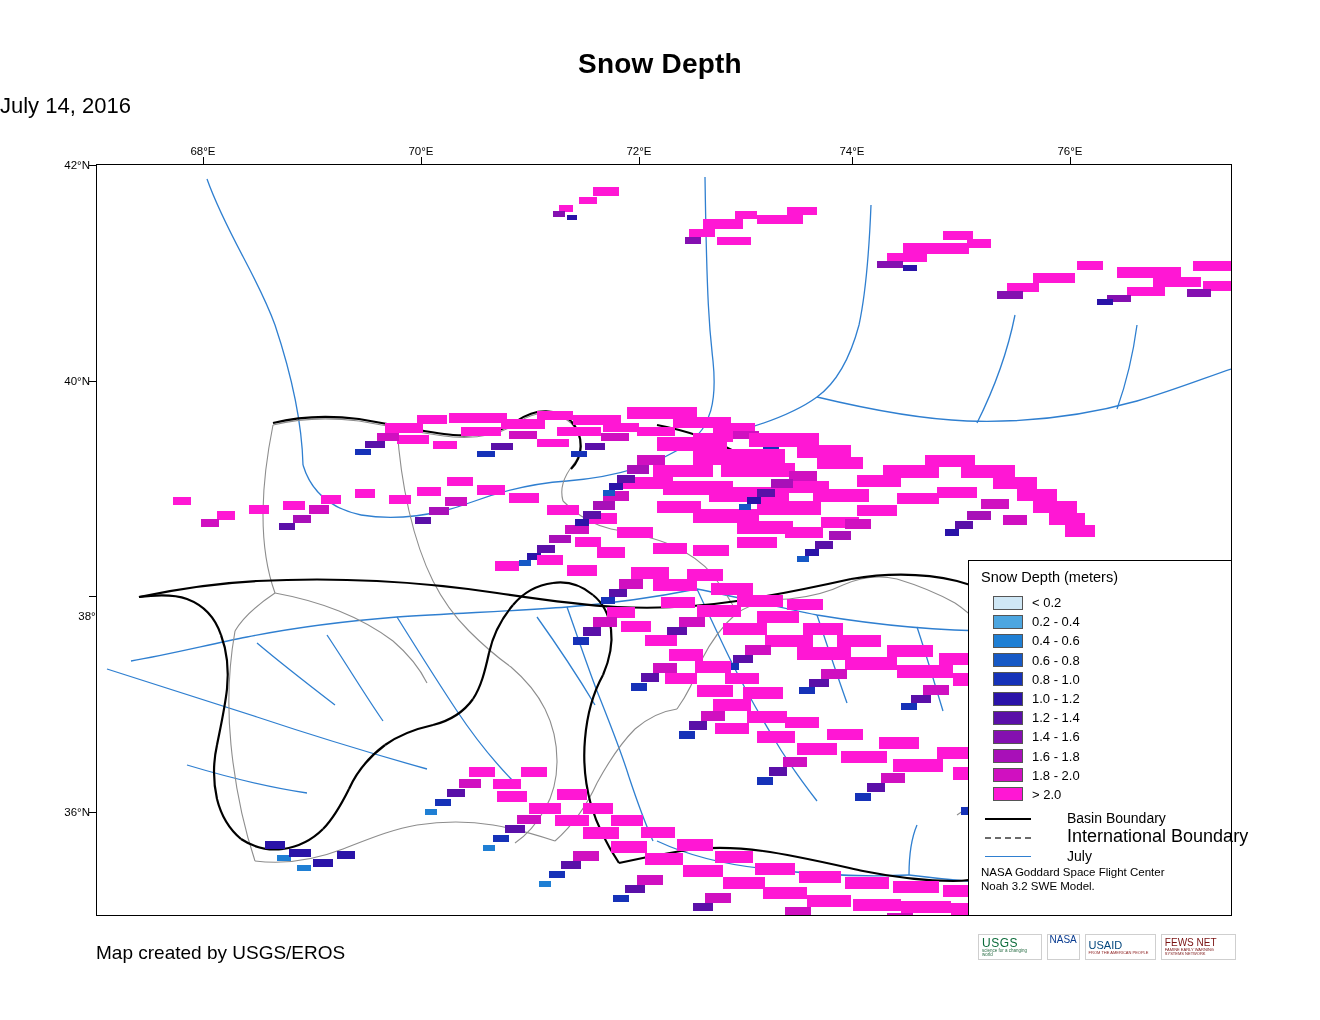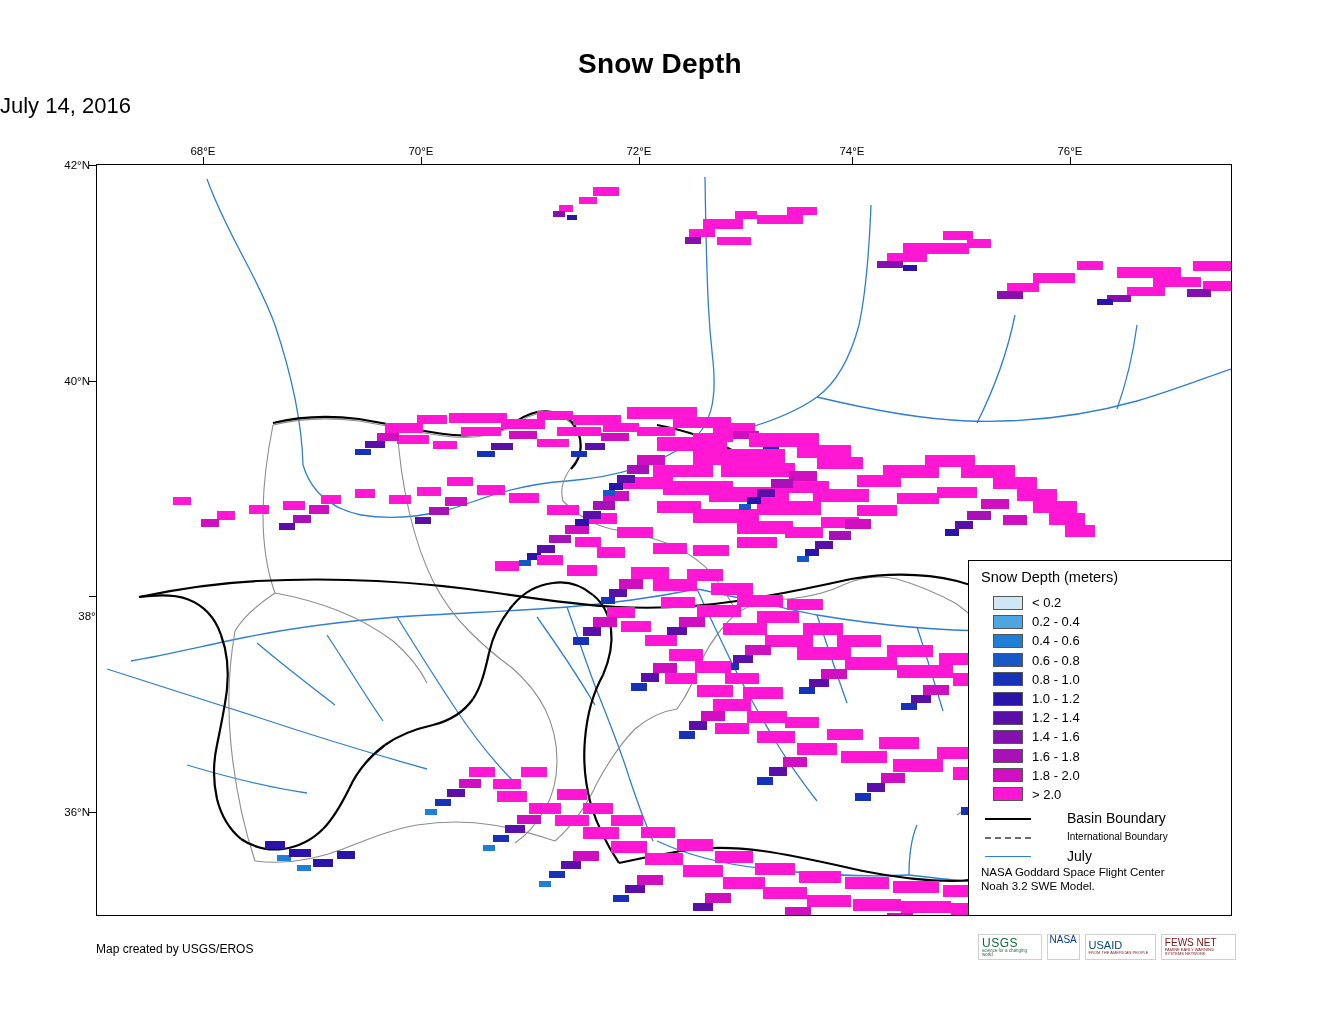--- a/index.html
+++ b/index.html
@@ -125,21 +125,21 @@
   #legend-source {
     font-size: 11.5px;
     line-height: 14px;
     color: #000;
   }
   
   #credit {
     position: absolute;
     left: 96px;
     top: 942px;
-    font-size: 12px;
+    font-size: 19px;
     color: #000;
   }
   #logos {
     position: absolute;
     left: 978px;
     top: 930px;
     width: 258px;
     height: 34px;
     display: flex;
     align-items: center;
@@ -728,21 +728,21 @@
     <div class="legend-line-row" style="margin-top:4px;">
       <span class="line-sample">
         <i style="border-top:2.6px solid #000000;"></i>
       </span>
       <span class="legend-label" style="font-size:14px;">Basin Boundary</span>
     </div>
     <div class="legend-line-row">
       <span class="line-sample">
         <i style="border-top:2px dashed #6b6b6b;"></i>
       </span>
-      <span class="legend-label" style="font-size:10px;">International Boundary</span>
+      <span class="legend-label" style="font-size:18px;">International Boundary</span>
     </div>
     <div class="legend-line-row">
       <span class="line-sample">
         <i style="border-top:1.8px solid #2f7fd0;"></i>
       </span>
       <span class="legend-label" style="font-size:14px;">July</span>
     </div>
 
     <div id="legend-source">
       <div>NASA Goddard Space Flight Center</div>

